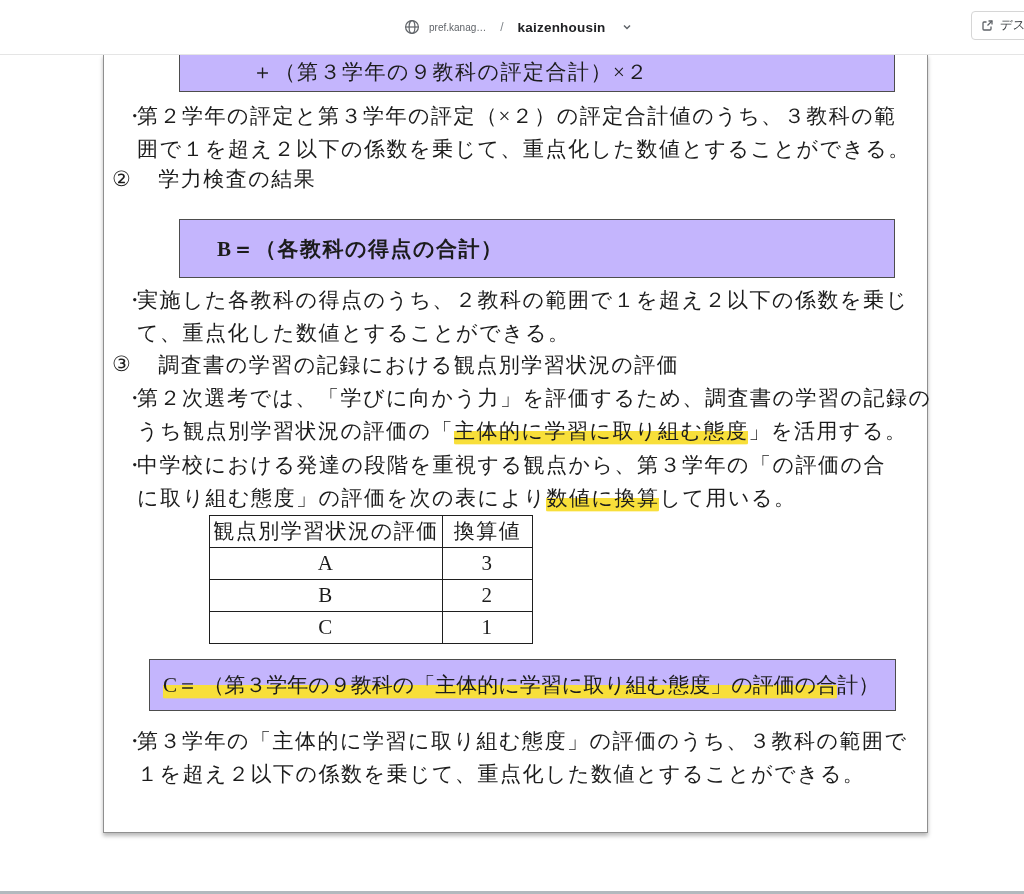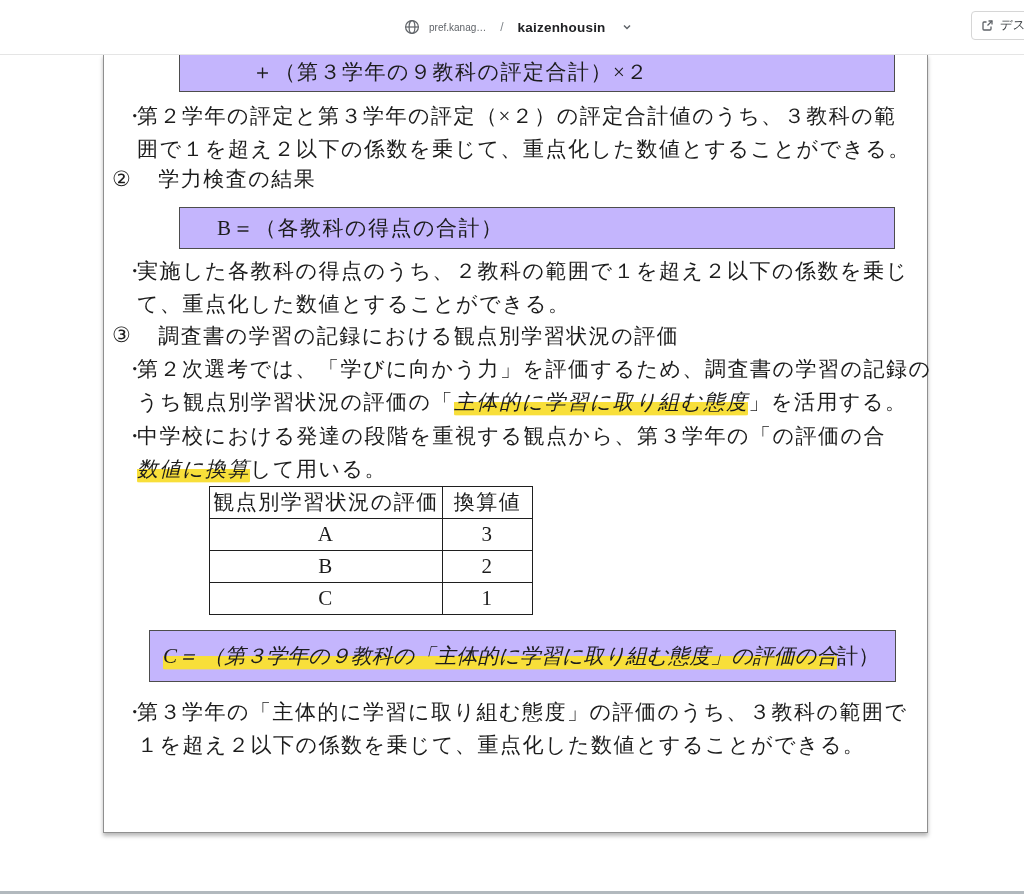--- a/index.html
+++ b/index.html
@@ -38,26 +38,25 @@
   .line{height:33.4px;display:flex;align-items:center;white-space:pre;}
   .bullet-block{position:relative;padding-left:33px;}
   .bmark{position:absolute;left:20px;top:0;height:33.4px;display:flex;align-items:center;}
   .sec{padding-left:8px;}
   .sec .title{margin-left:26px;}
   .fbox{
     border:1.5px solid #4d4d4d;display:flex;align-items:center;
     box-sizing:border-box;background:#c4b5fd;
   }
   .fbox1{border-top:none;margin-left:75px;width:716px;height:38px;padding-left:72px;}
-  .fbox2{margin-top:11px;margin-left:75px;width:716px;height:42px;padding-left:37px;}
+  .fbox2{margin-top:23px;margin-left:75px;width:716px;height:59px;padding-left:37px;font-weight:bold;}
   .fbox3{margin-top:15px;margin-left:45px;width:747px;height:52px;padding-left:13px;letter-spacing:0;}
   .hl{
     background:linear-gradient(to bottom,rgba(0,0,0,0) 50%,#f8df3a 50%,#f8df3a 96%,rgba(248,223,58,.35) 96%);
     border-radius:2px;
-    font-style:italic;
   }
   table.score{border-collapse:collapse;margin-left:105px;}
   table.score td{
     border:1.6px solid #1f1f1f;text-align:center;padding:0;height:31px;
     font-size:21px;letter-spacing:1.5px;font-weight:normal;margin-top:19px;
   }
   .score .c1{width:232px;}
   .score .c2{width:89px;}
   .mt7{margin-top:7px}.mtm3{margin-top:-3px}.mt5{margin-top:5px}.mtm2{margin-top:-2px}.mt13{margin-top:13px}
   
@@ -134,21 +133,21 @@
     <div class="line">第２次選考では、「学びに向かう力」を評価するため、調査書の学習の記録の</div>
     <div class="line">
       <span>うち観点別学習状況の評価の「</span><span class="hl">主体的に学習に取り組む態度</span><span>」を活用する。</span>
     </div>
   </div>
 
   <div class="bullet-block">
     <span class="bmark">・</span>
     <div class="line">中学校における発達の段階を重視する観点から、第３学年の「の評価の合</div>
     <div class="line">
-      <span class="hl">数値に換算</span><span>して用いる。</span>
+      <span>に取り組む態度」の評価を次の表により</span><span class="hl">数値に換算</span><span>して用いる。</span>
     </div>
   </div>
 
   <table class="score">
     <tbody>
         <tr>
       <td class="c1">観点別学習状況の評価</td>
       <td class="c2">換算値</td>
     </tr>
     <tr>

